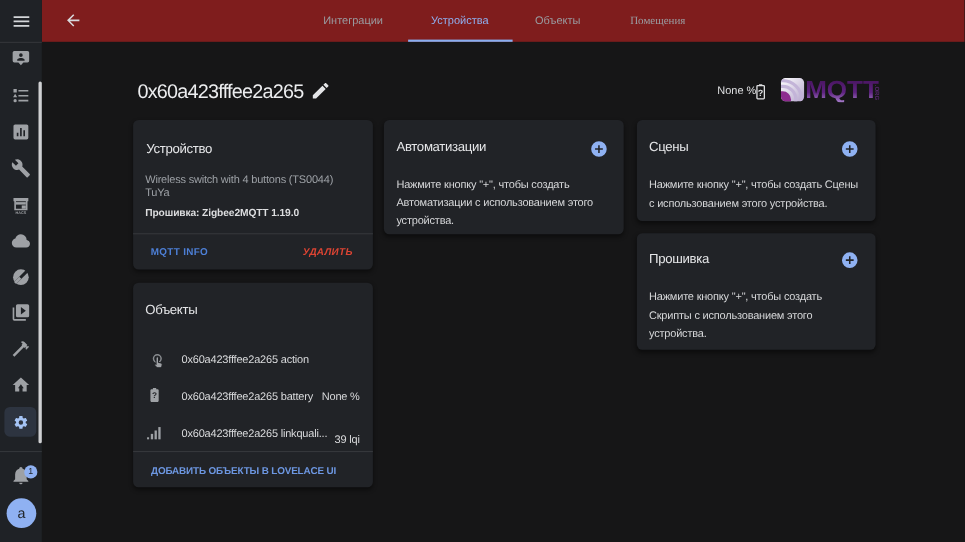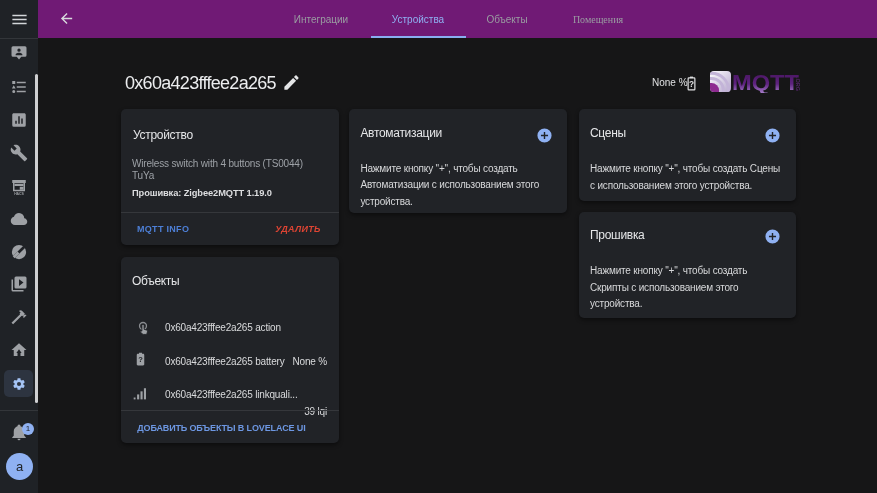--- a/index.html
+++ b/index.html
@@ -4,21 +4,21 @@
 <style>
 * { margin:0; padding:0; box-sizing:border-box; }
 html,body { width:877px; height:493px; overflow:hidden; background:#161617; font-family:"Liberation Sans", sans-serif; }
 .abs { position:absolute; }
 #stage { position:relative; width:877px; height:493px; background:#161617; }
 
 #sidebar { position:absolute; left:0; top:0; width:38px; height:493px; background:#1f2226; }
 .sdiv { position:absolute; left:0; width:38px; height:1px; background:#33363a; }
 .icon { position:absolute; left:10px; width:18px; height:18px; }
 
-#topbar { position:absolute; left:38px; top:0; width:839px; height:38px; background:#701a75; }
+#topbar { position:absolute; left:38px; top:0; width:839px; height:38px; background:#7f1d1d; }
 .tab { position:absolute; top:14px; font-size:10px; color:#9a9da2; transform:translateX(-50%); white-space:nowrap; }
 .tab.act { color:#8fb1f2; }
 #underline { position:absolute; left:333px; top:35.8px; width:95px; height:2.4px; background:#89aef0; }
 
 .card { position:absolute; background:#212327; border-radius:5px; box-shadow:0 2px 4px rgba(0,0,0,0.45); }
 .t { position:absolute; white-space:nowrap; }
 .ctitle { font-size:12px; line-height:17px; color:#e5e6e8; letter-spacing:-0.3px;}
 .body10 { font-size:10px; line-height:10px; color:#9da1a6; letter-spacing:-0.18px; }
 .white10 { font-size:9.3px; line-height:9.3px; font-weight:bold; letter-spacing:-0.1px; color:#dddee0; }
 .cdiv { position:absolute; left:0; width:100%; height:1px; background:#35373b; }
@@ -174,21 +174,21 @@
     <div class="t body10" style="left:44px;top:99.6px;color:#d9dadc;">0x60a423fffee2a265 battery</div>
     <div class="t body10" style="right:11.5px;top:99.6px;color:#d9dadc;">None %</div>
 
     <svg class="abs" style="left:12px;top:130px;" width="15" height="13" viewBox="0 0 24 21">
       <rect x="1" y="17" width="3" height="3" fill="#9ea1a5"></rect>
       <rect x="6.5" y="12" width="3.4" height="8" fill="#9ea1a5"></rect>
       <rect x="12" y="7" width="3.4" height="13" fill="#9ea1a5"></rect>
       <rect x="17.5" y="2" width="3.4" height="18" fill="#9ea1a5"></rect>
     </svg>
     <div class="t body10" style="left:44px;top:132.8px;color:#d9dadc;">0x60a423fffee2a265 linkquali...</div>
-    <div class="t body10" style="right:11.5px;top:150px;color:#d9dadc;">39 lqi</div>
+    <div class="t body10" style="right:11.5px;top:139px;color:#d9dadc;">39 lqi</div>
     <div class="cdiv" style="top:153.2px;"></div>
     <div class="t btn blue2" style="left:16.3px;top:167px;letter-spacing:-0.14px;">ДОБАВИТЬ ОБЪЕКТЫ В LOVELACE UI</div>
   </div>
 
   <div class="card" style="left:349px;top:109px;width:218px;height:104px;">
     <div class="t ctitle" style="left:11.4px;top:16px;">Автоматизации</div>
     <svg class="plus" style="left:186.5px;top:18px;" viewBox="0 0 24 24">
         <path fill="#8fb1f2" d="M17,13H13V17H11V13H7V11H11V7H13V11H17M12,2A10,10 0 0,0 2,12A10,10 0 0,0 12,22A10,10 0 0,0 22,12A10,10 0 0,0 12,2Z"></path>
       </svg>
     <div class="t body10" style="left:11.4px;top:54.5px;color:#d7d8da;">Нажмите кнопку "+", чтобы создать</div>

